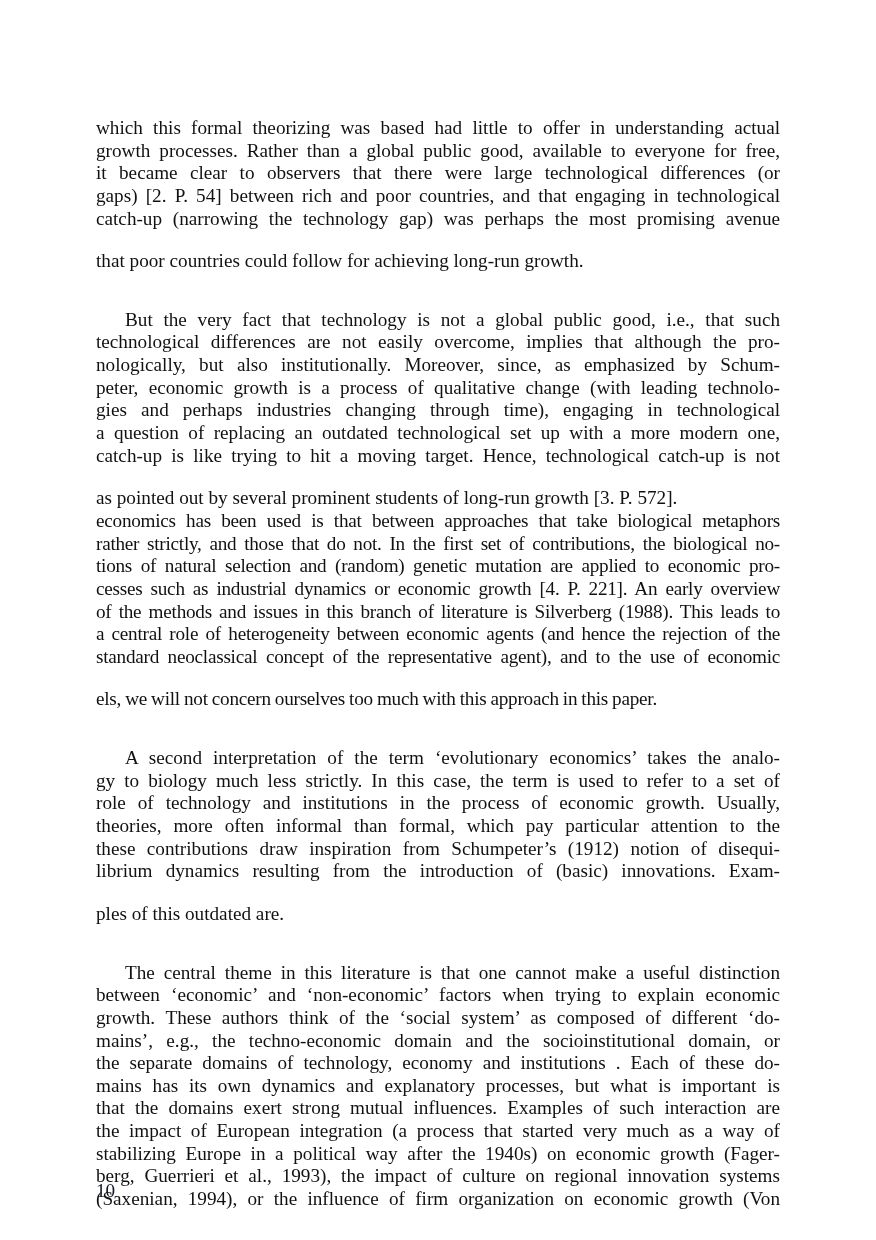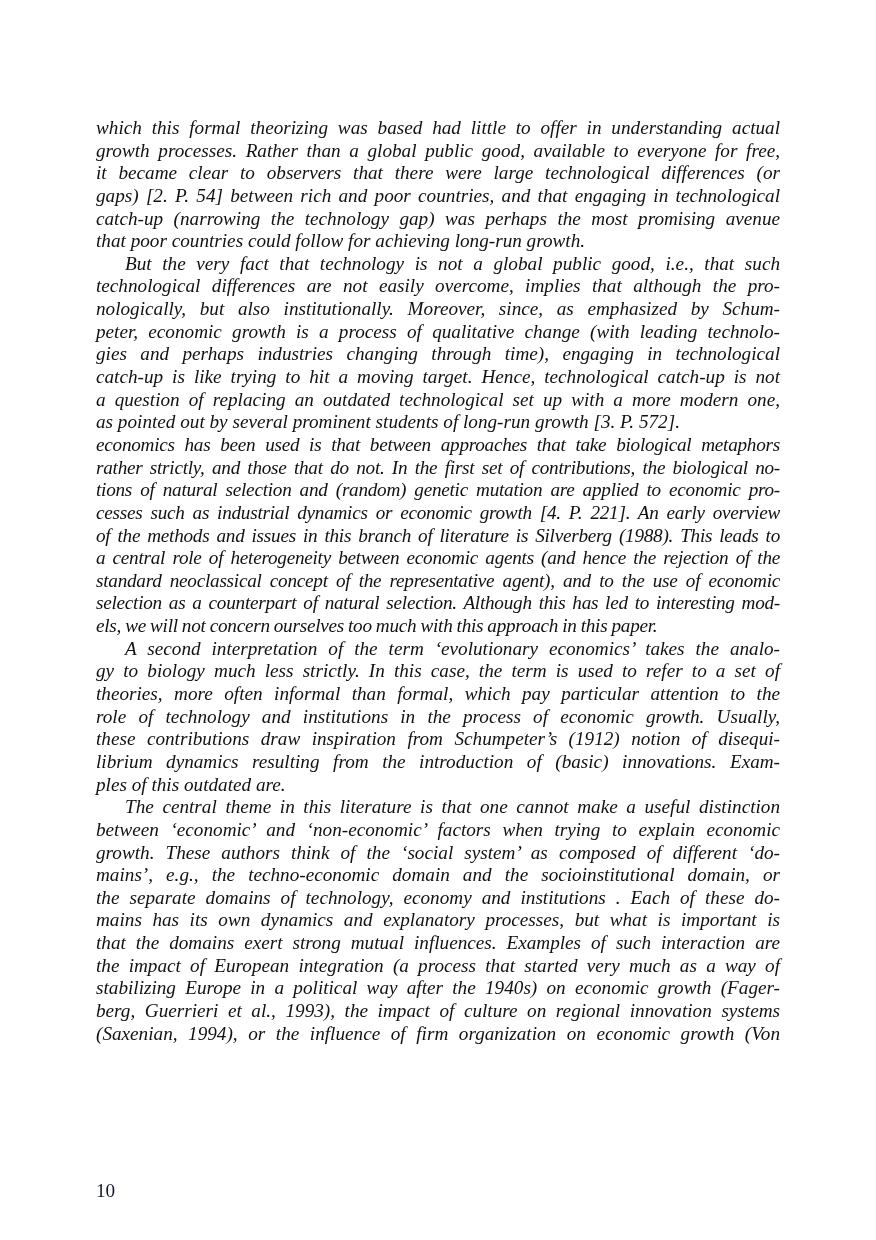--- a/index.html
+++ b/index.html
@@ -27,28 +27,29 @@
     }
     .line {
       display: block;
       font-size: 19.2px;
       line-height: 22.65px;
       height: 22.65px;
       white-space: nowrap;
       text-align: justify;
       text-align-last: justify;
       overflow: visible;
-      font-style: italic;
     }
     .line.last {
       text-align: left;
       text-align-last: left;
+      margin-top: 20px;
     }
     .line.indent {
       padding-left: 29px;
+      margin-top: 36px;
     }
     .line.cond {
       letter-spacing: -0.25px;
       word-spacing: -0.5px;
     }
     .page-number {
       position: absolute;
       left: 96px;
       top: 1180px;
       font-size: 19.2px;
@@ -68,40 +69,39 @@
       <span class="line">gaps) [2. P. 54] between rich and poor countries, and that engaging in technological</span>
       <span class="line">catch-up (narrowing the technology gap) was perhaps the most promising avenue</span>
       <span class="line last">that poor countries could follow for achieving long-run growth.</span>
     </div>
     <div class="para">
       <span class="line indent">But the very fact that technology is not a global public good, i.e., that such</span>
       <span class="line">technological differences are not easily overcome, implies that although the pro-</span>
       <span class="line">nologically, but also institutionally. Moreover, since, as emphasized by Schum-</span>
       <span class="line">peter, economic growth is a process of qualitative change (with leading technolo-</span>
       <span class="line">gies and perhaps industries changing through time), engaging in technological</span>
+      <span class="line">a question of replacing an outdated technological set up with a more modern one,</span>
       <span class="line">catch-up is like trying to hit a moving target. Hence, technological catch-up is not</span>
-      <span class="line">a question of replacing an outdated technological set up with a more modern one,</span>
       <span class="line last">as pointed out by several prominent students of long-run growth [3. P. 572].</span>
     </div>
     <div class="para">
       <span class="line cond">economics has been used is that between approaches that take biological metaphors</span>
       <span class="line cond">rather strictly, and those that do not. In the first set of contributions, the biological no-</span>
       <span class="line cond">tions of natural selection and (random) genetic mutation are applied to economic pro-</span>
       <span class="line cond">cesses such as industrial dynamics or economic growth [4. P. 221]. An early overview</span>
       <span class="line cond">of the methods and issues in this branch of literature is Silverberg (1988). This leads to</span>
       <span class="line cond">a central role of heterogeneity between economic agents (and hence the rejection of the</span>
       <span class="line cond">standard neoclassical concept of the representative agent), and to the use of economic</span>
-      <span class="line cond">selection as a counterpart of natural selection. Although this has led to interesting mod-</span>
       <span class="line last cond">els, we will not concern ourselves too much with this approach in this paper.</span>
     </div>
     <div class="para">
       <span class="line indent">A second interpretation of the term ‘evolutionary economics’ takes the analo-</span>
       <span class="line">gy to biology much less strictly. In this case, the term is used to refer to a set of</span>
+      <span class="line">role of technology and institutions in the process of economic growth. Usually,</span>
       <span class="line">theories, more often informal than formal, which pay particular attention to the</span>
-      <span class="line">role of technology and institutions in the process of economic growth. Usually,</span>
       <span class="line">these contributions draw inspiration from Schumpeter’s (1912) notion of disequi-</span>
       <span class="line">librium dynamics resulting from the introduction of (basic) innovations. Exam-</span>
       <span class="line last">ples of this outdated are.</span>
     </div>
     <div class="para">
       <span class="line indent">The central theme in this literature is that one cannot make a useful distinction</span>
       <span class="line">between ‘economic’ and ‘non-economic’ factors when trying to explain economic</span>
       <span class="line">growth. These authors think of the ‘social system’ as composed of different ‘do-</span>
       <span class="line">mains’, e.g., the techno-economic domain and the socioinstitutional domain, or</span>
       <span class="line">the separate domains of technology, economy and institutions . Each of these do-</span>

